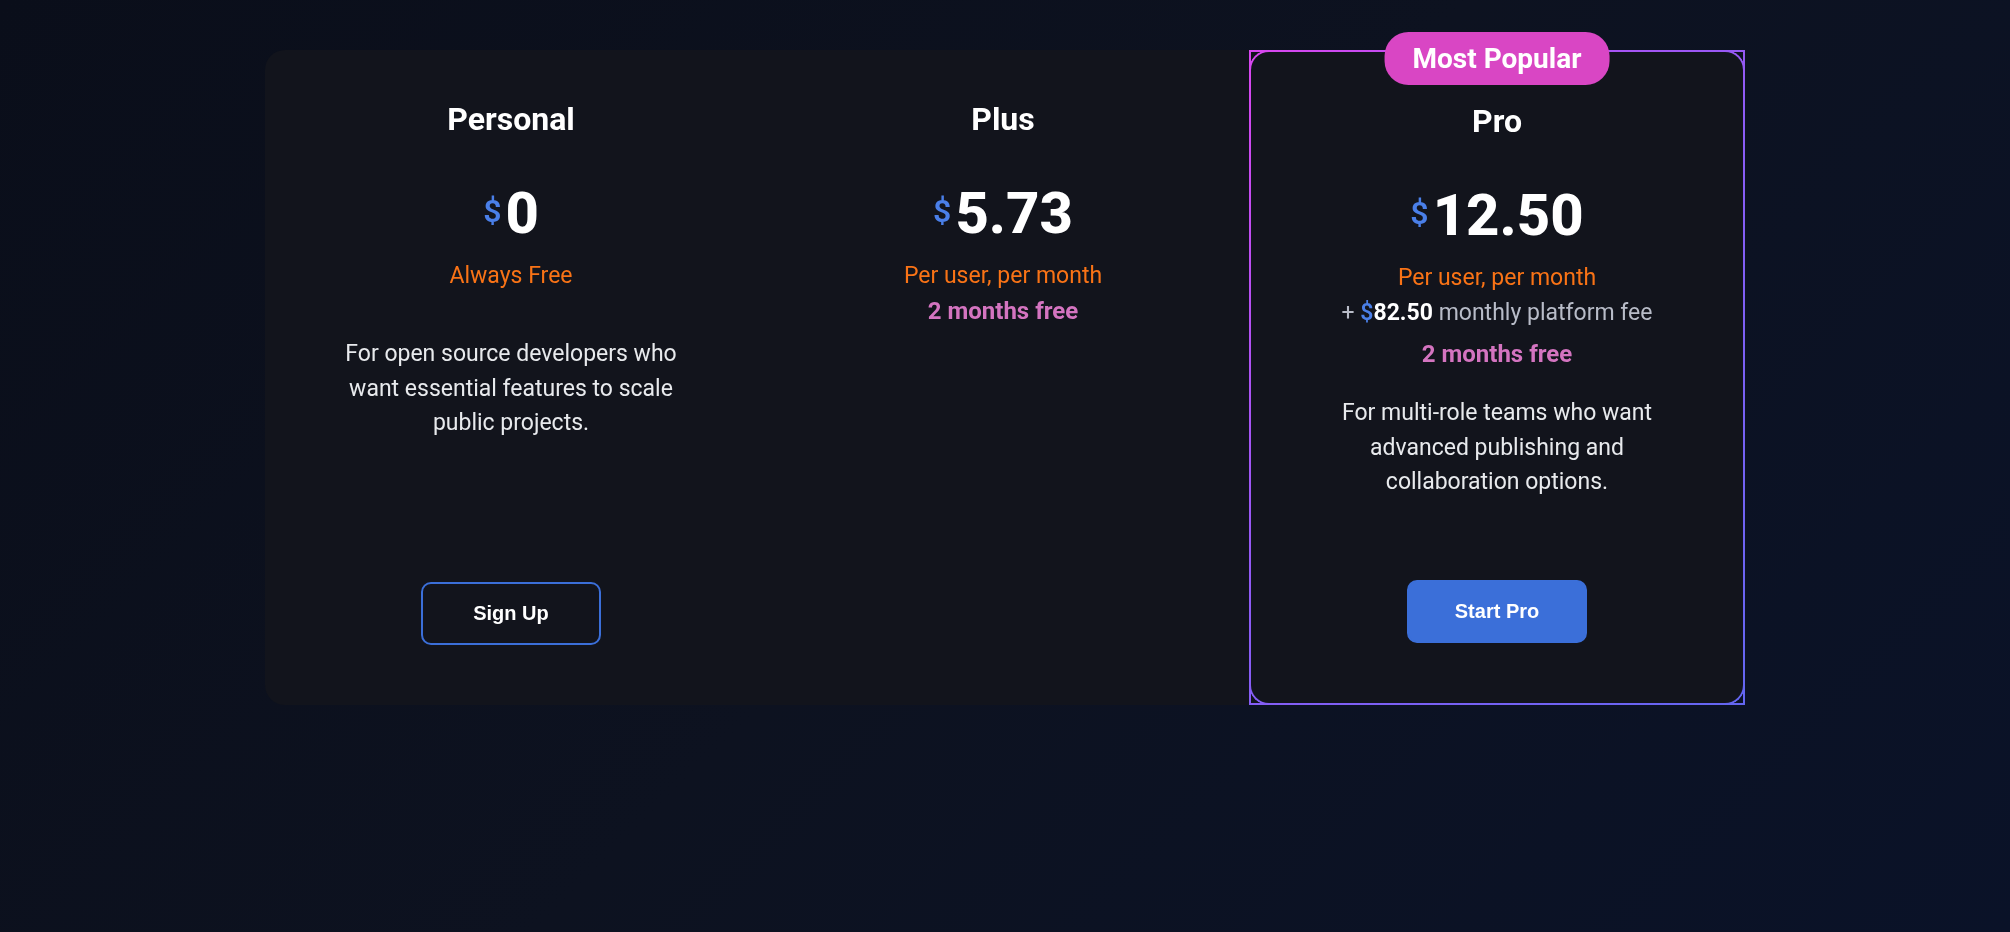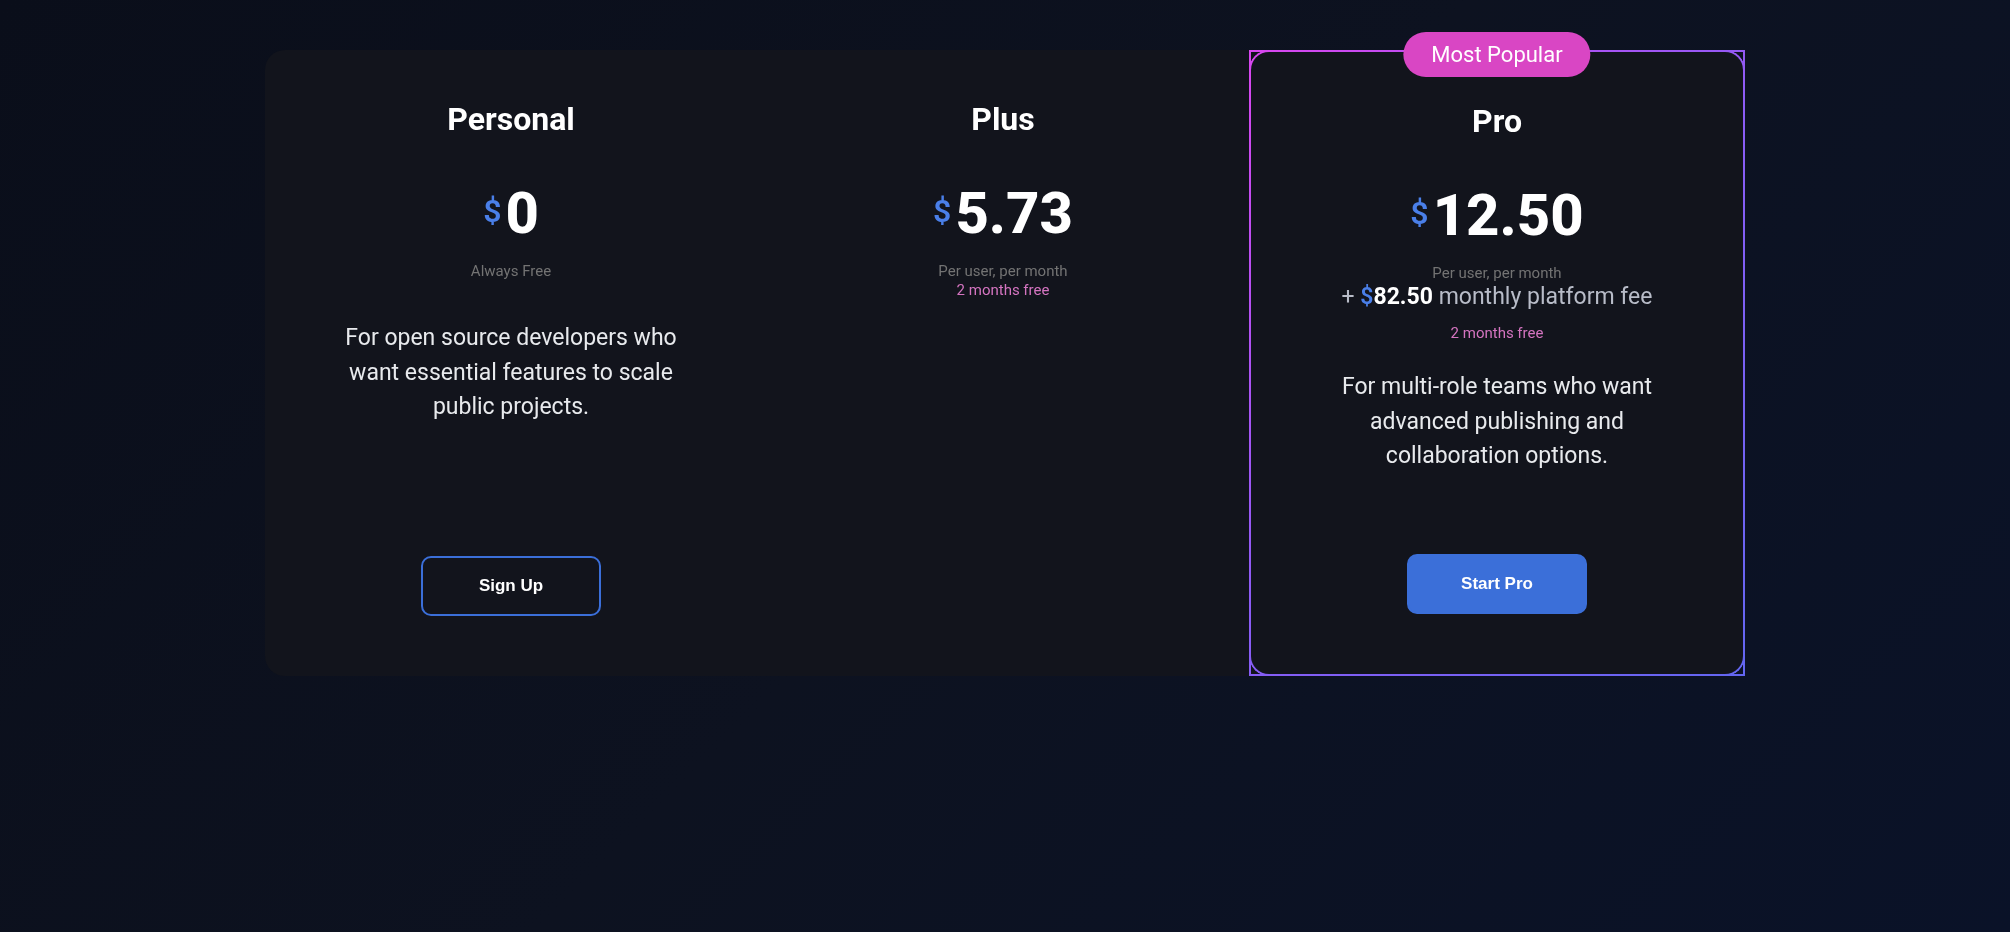--- a/index.html
+++ b/index.html
@@ -61,22 +61,22 @@
 
     .popular-badge {
       position: absolute;
       top: -20px;
       left: 50%;
       transform: translateX(-50%);
       background: #d946c4;
       color: #fff;
       padding: 10px 28px;
       border-radius: 24px;
-      font-size: 22px;
-      font-weight: 400;
+      font-size: 28px;
+      font-weight: 700;
       white-space: nowrap;
       z-index: 10;
     }
 
     .plan-name {
       color: #fff;
       font-size: 32px;
       font-weight: 700;
       margin-bottom: 46px;
     }
@@ -97,23 +97,23 @@
     }
 
     .price {
       color: #fff;
       font-size: 58px;
       font-weight: 800;
       line-height: 1;
     }
 
     .price-subtitle {
-      color: #737373;
-      font-size: 15px;
-      margin-bottom: 1px;
+      color: #f97316;
+      font-size: 23px;
+      margin-bottom: 8px;
     }
 
     .platform-fee {
       color: #b8bcc8;
       font-size: 23px;
       margin-bottom: 14px;
     }
 
     .platform-fee .plus {
       color: #b8bcc8;
@@ -124,41 +124,41 @@
       font-weight: 600;
     }
 
     .platform-fee .fee-amount {
       color: #fff;
       font-weight: 700;
     }
 
     .promo-text {
       color: #d474c0;
-      font-size: 15px;
-      font-weight: 400;
+      font-size: 24px;
+      font-weight: 700;
       margin-bottom: 28px;
     }
 
     .description {
       color: #e8eaed;
       font-size: 23px;
       line-height: 1.5;
       margin-bottom: 40px;
       max-width: 380px;
     }
 
     .spacer {
       flex-grow: 1;
       min-height: 40px;
     }
 
     .cta-button {
       padding: 18px 40px;
-      font-size: 17px;
+      font-size: 20px;
       font-weight: 700;
       border-radius: 10px;
       cursor: pointer;
       border: 2px solid #3b6fd9;
       background: transparent;
       color: #fff;
       min-width: 180px;
     }
 
     .cta-button.primary {

